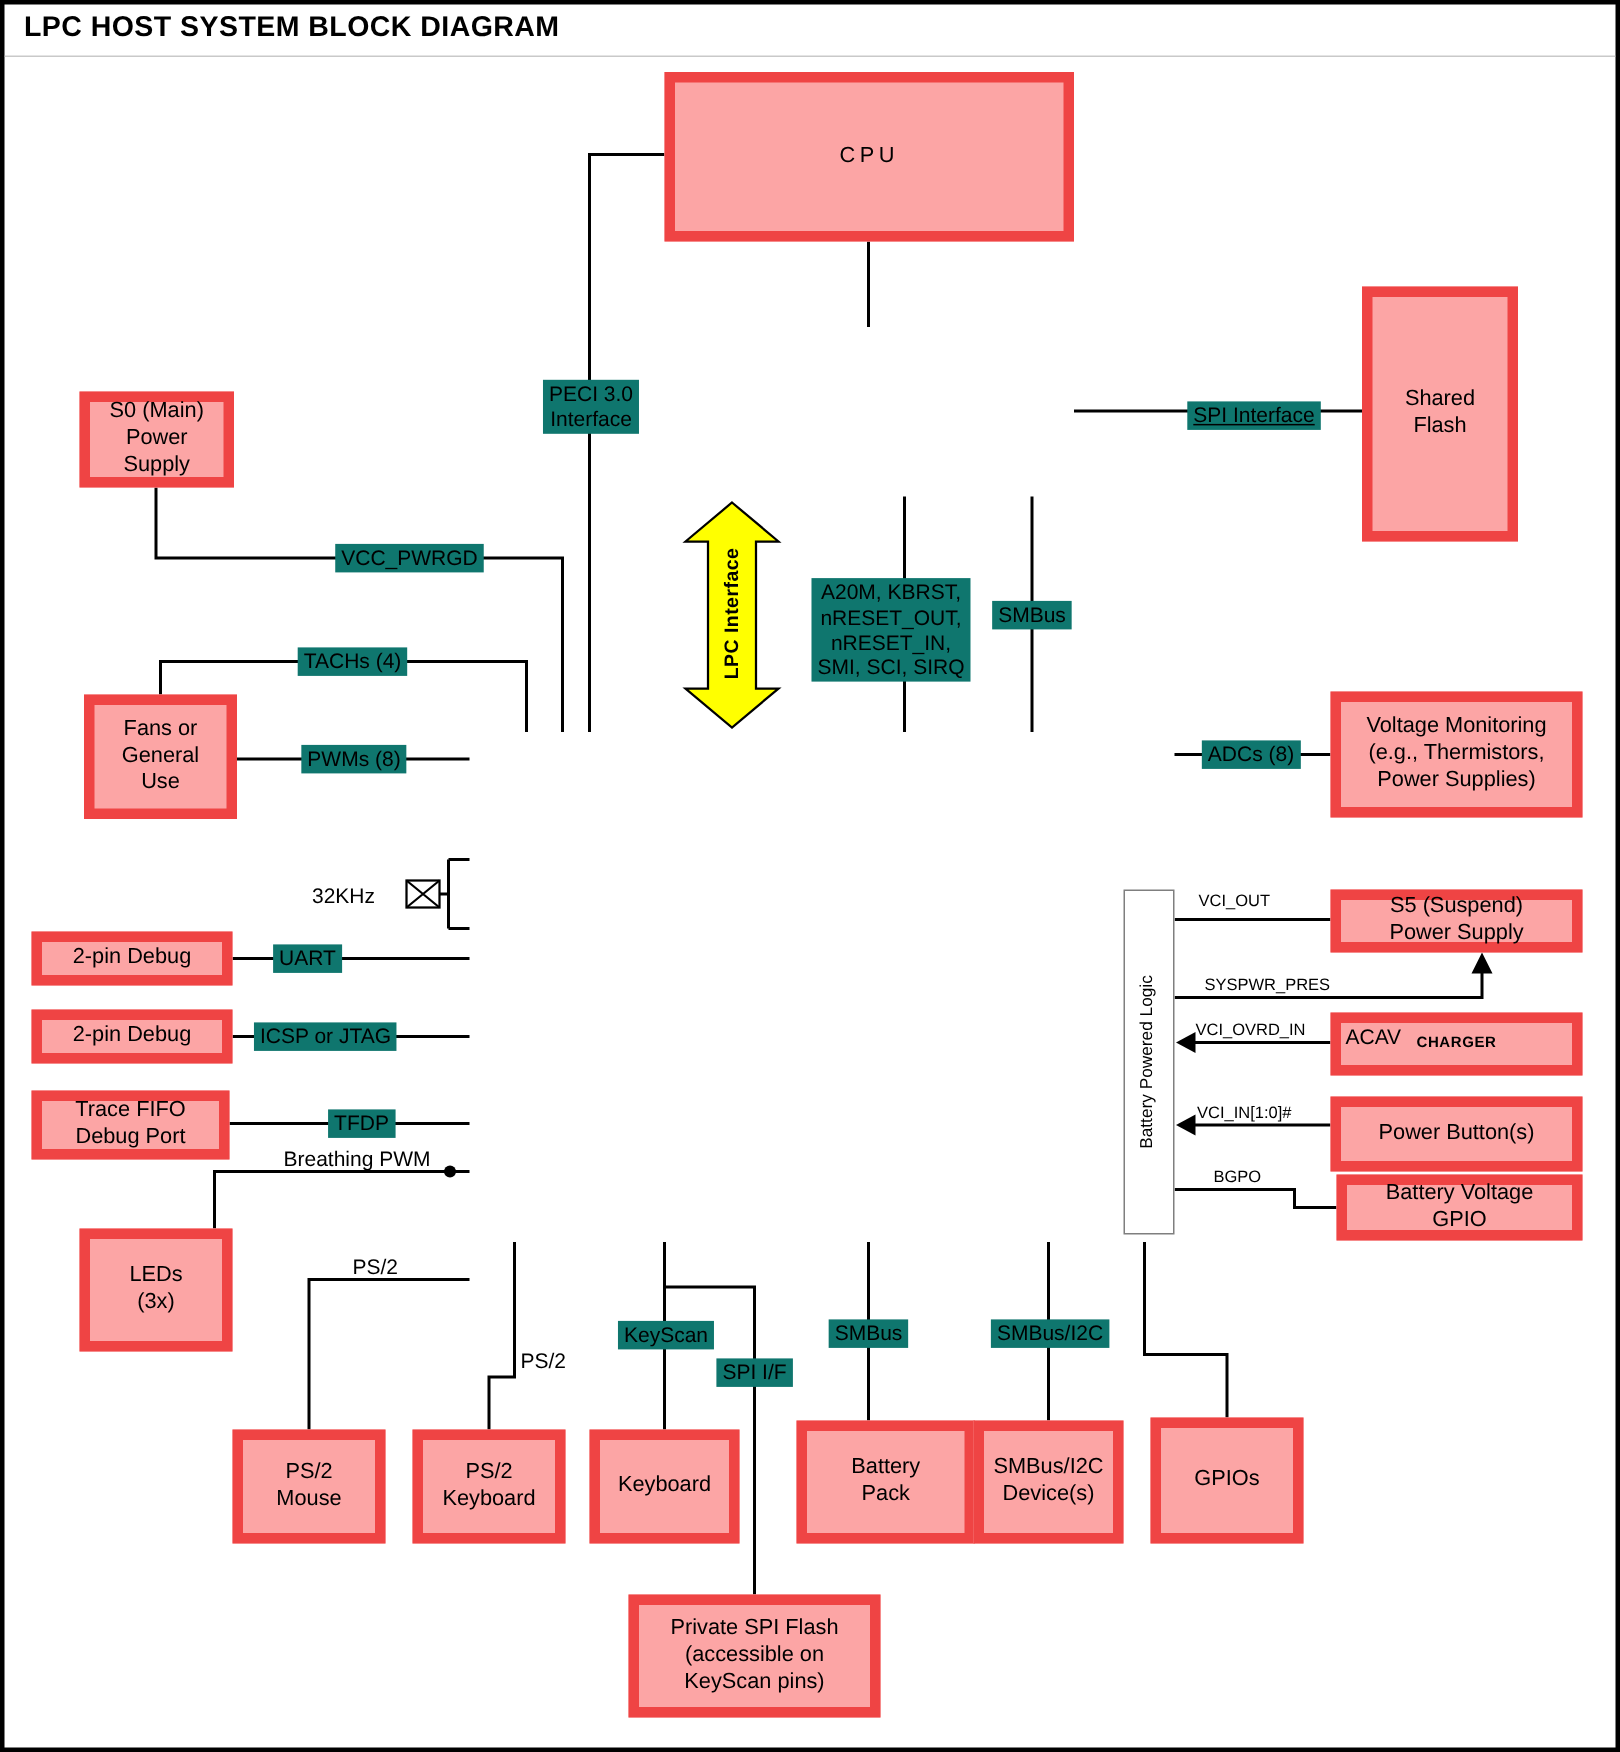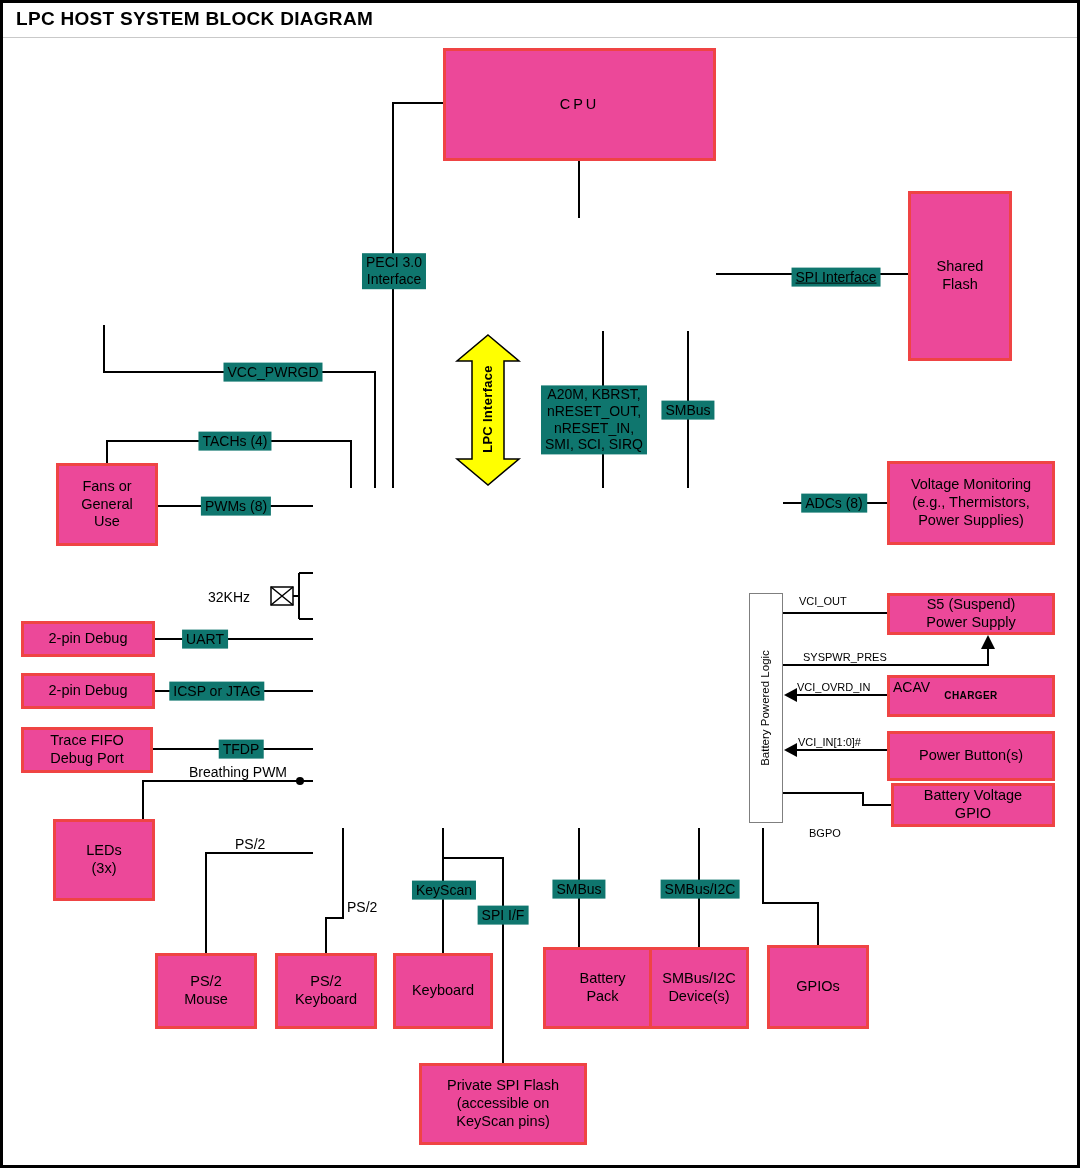--- a/index.html
+++ b/index.html
@@ -6,21 +6,21 @@
   .canvas{
     position:relative;width:1080px;height:1168px;box-sizing:border-box;
     background:#ffffff;border:3px solid #000;overflow:hidden;
     font-family:"Liberation Sans", sans-serif;color:#000;
   }
   .title{position:absolute;left:13px;top:5px;font-size:19px;font-weight:600;letter-spacing:.3px;z-index:5;}
   .title-rule{position:absolute;left:0;top:34px;width:100%;height:1px;background:#c9c9c9;z-index:0;}
   .wires{position:absolute;left:0;top:0;z-index:1;}
   .wires path{stroke:#000;stroke-width:2;fill:none;}
   .box{
-    position:absolute;background:#ec4899;border:3px solid #ef4444;box-sizing:border-box;
+    position:absolute;background:#fca5a5;border:7px solid #ef4444;box-sizing:border-box;
     display:flex;align-items:center;justify-content:center;text-align:center;
     font-size:14.5px;line-height:1.22;z-index:2;
   }
   .box > span{white-space:pre-line;}
   .controller{background:#4f81bd;border:1px solid #385d8a;color:#fff;font-size:24px;line-height:1.45;}
   .strip{position:absolute;background:#ffffff;border:1px solid #7f7f7f;box-sizing:border-box;z-index:3;}
   .sig{position:absolute;font-size:14px;line-height:1.2;white-space:pre-line;z-index:4;}
   .ctr{transform:translate(-50%,-50%);text-align:center;}
   .mask{background:#0f766e;padding:1px 4px;}
   .small{font-size:11px;}
@@ -80,20 +80,25 @@
   <div class="box" style="left:440px;top:45px;width:273px;height:113px;">
     <span style="letter-spacing:3px;">CPU</span>
   </div>
 
 
   <div class="box" style="left:905px;top:188px;width:104px;height:170px;">
     <span>Shared
 Flash</span>
   </div>
 
+  <div class="box" style="left:50px;top:258px;width:103px;height:64px;">
+    <span>S0 (Main)
+Power
+Supply</span>
+  </div>
 
   <div class="box" style="left:53px;top:460px;width:102px;height:83px;">
     <span>Fans or
 General
 Use</span>
   </div>
 
   <div class="box" style="left:18px;top:618px;width:134px;height:36px;">
     <span>2-pin Debug</span>
   </div>
@@ -123,21 +128,21 @@
 
   <div class="box" style="left:272px;top:950px;width:102px;height:76px;">
     <span>PS/2
 Keyboard</span>
   </div>
 
   <div class="box" style="left:390px;top:950px;width:100px;height:76px;">
     <span>Keyboard</span>
   </div>
 
-  <div class="box" style="left:528px;top:944px;width:119px;height:82px;margin-left:12px;">
+  <div class="box" style="left:528px;top:944px;width:119px;height:82px;">
     <span>Battery
 Pack</span>
   </div>
 
   <div class="box" style="left:646px;top:944px;width:100px;height:82px;">
     <span>SMBus/I2C
 Device(s)</span>
   </div>
 
   <div class="box" style="left:764px;top:942px;width:102px;height:84px;">
@@ -196,15 +201,15 @@
   <div class="sig" style="left:344px;top:896px;">PS/2</div>
   <div class="sig ctr mask" style="left:441px;top:887px;">KeyScan</div>
   <div class="sig ctr mask" style="left:500px;top:912px;">SPI I/F</div>
   <div class="sig ctr mask" style="left:576px;top:886px;">SMBus</div>
   <div class="sig ctr mask" style="left:697px;top:886px;">SMBus/I2C</div>
   <div class="sig ctr mask" style="left:831px;top:500px;">ADCs (8)</div>
   <div class="sig small" style="left:796px;top:592px;">VCI_OUT</div>
   <div class="sig small" style="left:800px;top:648px;">SYSPWR_PRES</div>
   <div class="sig small" style="left:794px;top:678px;">VCI_OVRD_IN</div>
   <div class="sig small" style="left:795px;top:733px;">VCI_IN[1:0]#</div>
-  <div class="sig small" style="left:806px;top:776px;margin-top:48px;">BGPO</div>
+  <div class="sig small" style="left:806px;top:776px;">BGPO</div>
 
 </div>
 
 </body></html>

